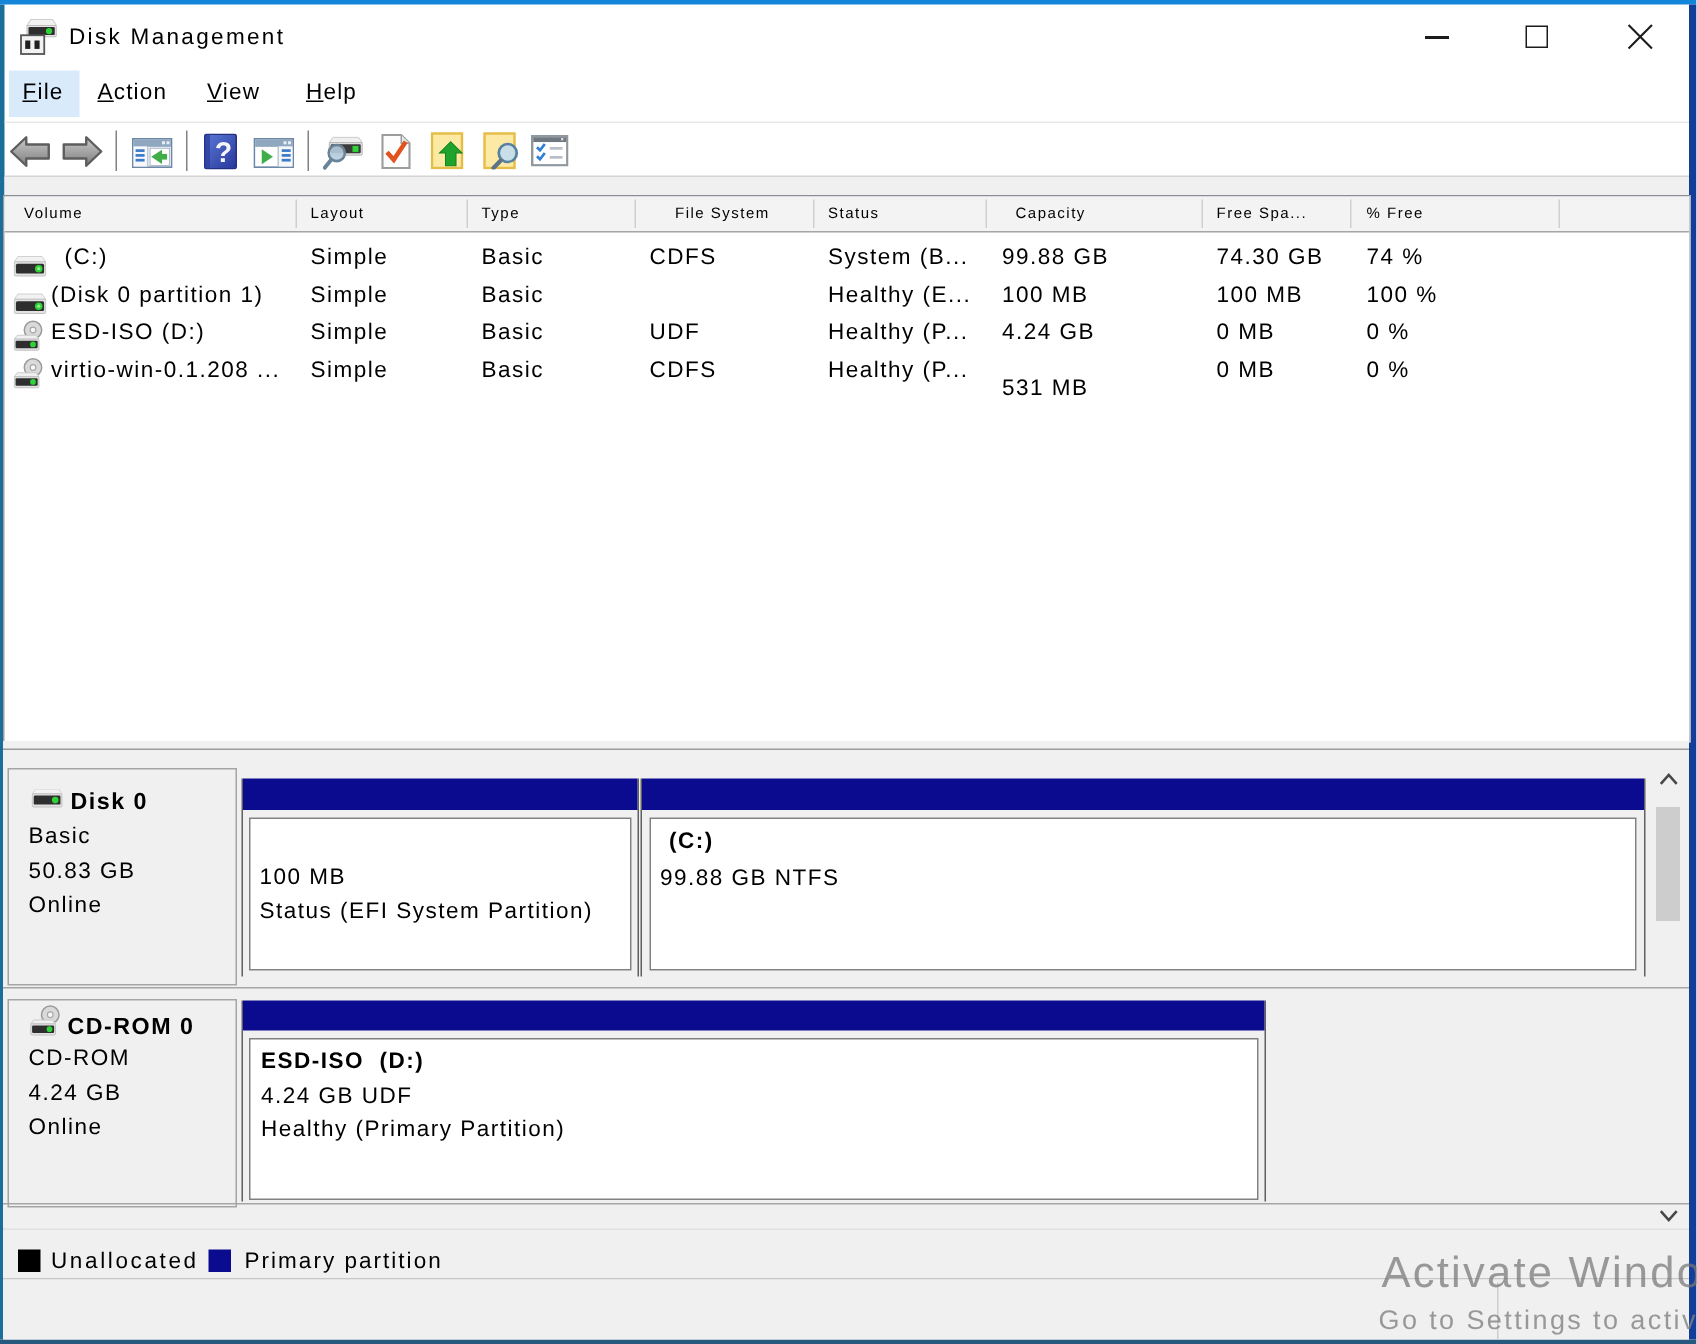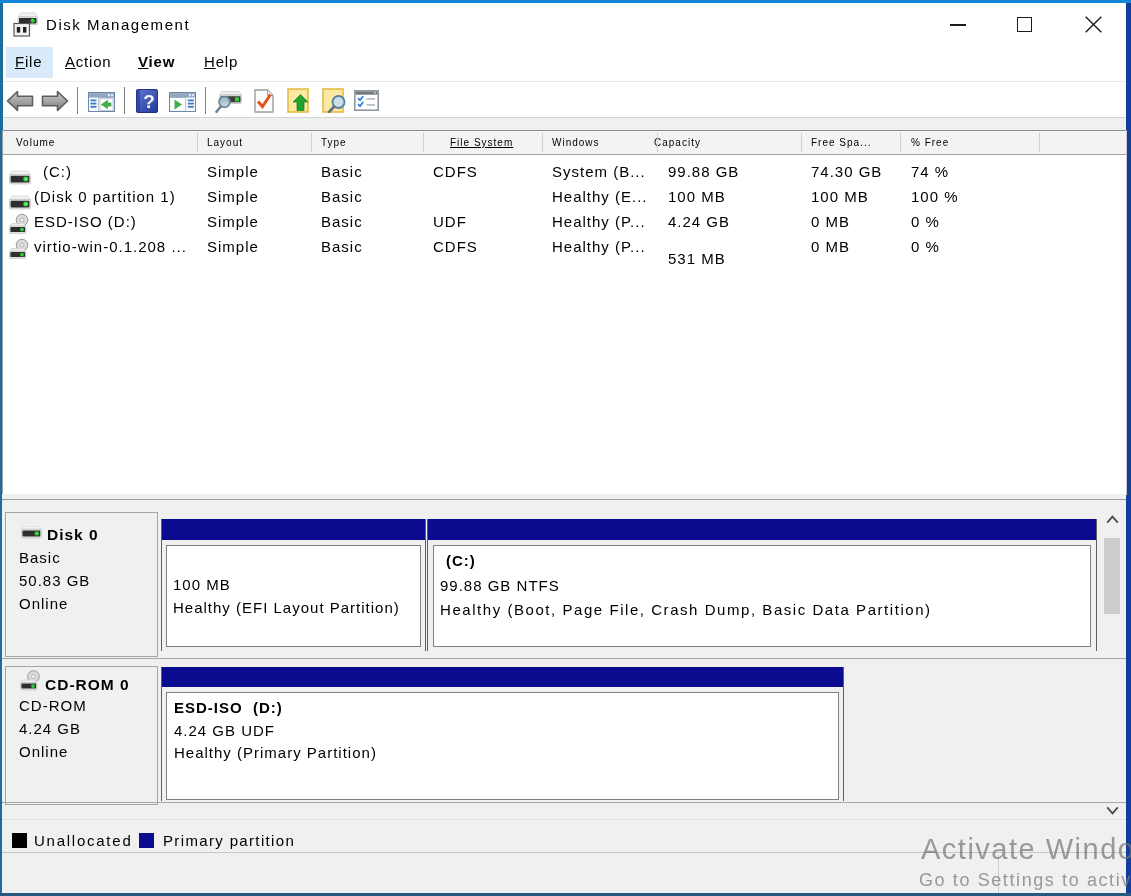--- a/index.html
+++ b/index.html
@@ -65,21 +65,21 @@
 <div class="abs t15" style="left:46px;top:12px;height:25px;line-height:25px;letter-spacing:1.55px;">Disk Management</div>
 <div class="abs" style="left:950px;top:24px;width:16px;height:2px;background:#1c1c1c;"></div>
 <div class="abs" style="left:1017px;top:17px;width:13px;height:13px;border:1.2px solid #1c1c1c;"></div>
 <svg class="abs" style="left:1085px;top:16px;" width="17" height="17" viewBox="0 0 17 17">
   <path d="M0.7,0.7 L16.3,16.3 M16.3,0.7 L0.7,16.3" stroke="#1c1c1c" stroke-width="1.4" fill="none"></path>
 </svg>
 
 <div class="abs" style="left:6px;top:47px;width:47px;height:31px;background:#d9eafb;"></div>
 <div class="abs menuitem" style="left:15px;"><u>F</u>ile</div>
 <div class="abs menuitem" style="left:65px;"><u>A</u>ction</div>
-<div class="abs menuitem" style="left:138px;font-weight:bold;"><u>V</u>iew</div>
+<div class="abs menuitem" style="left:138px;"><u>V</u>iew</div>
 <div class="abs menuitem" style="left:204px;"><u>H</u>elp</div>
 <div id="mline" class="abs"></div>
 
 <svg class="abs" style="left:6px;top:90px;" width="28" height="22" viewBox="0 0 28 22">
   <defs>
       <linearGradient id="ag" x1="0" y1="0" x2="0" y2="1">
         <stop offset="0" stop-color="#cbcbcb"></stop>
         <stop offset="1" stop-color="#7e7e7e"></stop>
       </linearGradient>
     </defs>
@@ -160,23 +160,23 @@
 <div class="tsep abs" style="left:124px;"></div>
 <div class="tsep abs" style="left:205px;"></div>
 <div id="tbline" class="abs"></div>
 <div id="tbgap" class="abs"></div>
 
 <div id="tbl" class="abs">
   <div id="thead" class="abs">
     <span class="hcell" style="left:13px;">Volume</span>
     <span class="hcell" style="left:204px;">Layout</span>
     <span class="hcell" style="left:318px;">Type</span>
-    <span class="hcell" style="left:447px;text-decoration:underline;">File System</span>
-    <span class="hcell" style="left:549px;">Windows</span>
-    <span class="hcell" style="left:651px;text-align:right;">Capacity</span>
+    <span class="hcell" style="left:447px;">File System</span>
+    <span class="hcell" style="left:549px;">Status</span>
+    <span class="hcell" style="left:674px;text-align:right;">Capacity</span>
     <span class="hcell" style="left:808px;">Free Spa...</span>
     <span class="hcell" style="left:908px;">% Free</span>
     <span class="hsep" style="left:194px;"></span>
       <span class="hsep" style="left:308px;"></span>
     <span class="hsep" style="left:420px;"></span>
       <span class="hsep" style="left:539px;"></span>
     <span class="hsep" style="left:654px;"></span>
       <span class="hsep" style="left:798px;"></span>
     <span class="hsep" style="left:897px;"></span>
       <span class="hsep" style="left:1036px;"></span>
@@ -266,28 +266,27 @@
     </svg>
   <span class="ttl" style="left:41px;top:13px;">Disk 0</span>
   <span class="ln" style="top:36px;">Basic</span>
   <span class="ln" style="top:59px;">50.83 GB</span>
   <span class="ln" style="top:82px;">Online</span>
 </div>
 <div class="cell abs" style="left:161px;top:519px;width:263px;height:132px;">
   <div class="navy"></div>
   <div class="pbox" style="left:4px;top:26px;width:253px;height:100px;"></div>
   <div class="ptxt" style="left:11px;top:57px;">100 MB</div>
-  <div class="ptxt" style="left:11px;top:80px;">Healthy (EFI Layout Partition)</div>
+  <div class="ptxt" style="left:11px;top:80px;">Status (EFI System Partition)</div>
 </div>
 <div class="cell abs" style="left:427px;top:519px;width:668px;height:132px;">
   <div class="navy"></div>
   <div class="pbox" style="left:5px;top:26px;width:656px;height:100px;"></div>
   <div class="ptxt" style="left:18px;top:33px;font-weight:bold;">(C:)</div>
   <div class="ptxt" style="left:12px;top:58px;">99.88 GB NTFS</div>
-  <div class="ptxt" style="left:12px;top:82px;letter-spacing:1.55px;">Healthy (Boot, Page File, Crash Dump, Basic Data Partition)</div>
 </div>
 
 <div class="lbox abs" style="top:666px;height:137px;">
   <svg class="abs" style="left:14px;top:3px;" width="23" height="21" viewBox="0 0 23 21">
       <circle cx="13.5" cy="6.5" r="5.8" fill="#dadada" stroke="#9b9b9b" stroke-width="1"></circle>
       <circle cx="13.5" cy="6.5" r="1.9" fill="#f7f7f7" stroke="#a8a8a8" stroke-width="0.8"></circle>
       <polygon points="2.5,10 15,10 17,12.6 0.5,12.6" fill="#f0f0f0" stroke="#c6c6c6" stroke-width="0.6"></polygon>
       <rect x="0.5" y="12.6" width="16.5" height="7.4" rx="1" fill="#e2e2e2" stroke="#bdbdbd" stroke-width="0.6"></rect>
       <rect x="1.4" y="13.6" width="14.7" height="5" rx="0.8" fill="#2e2e2e"></rect>
       <circle cx="13" cy="16.1" r="1.9" fill="#2fd337"></circle>

